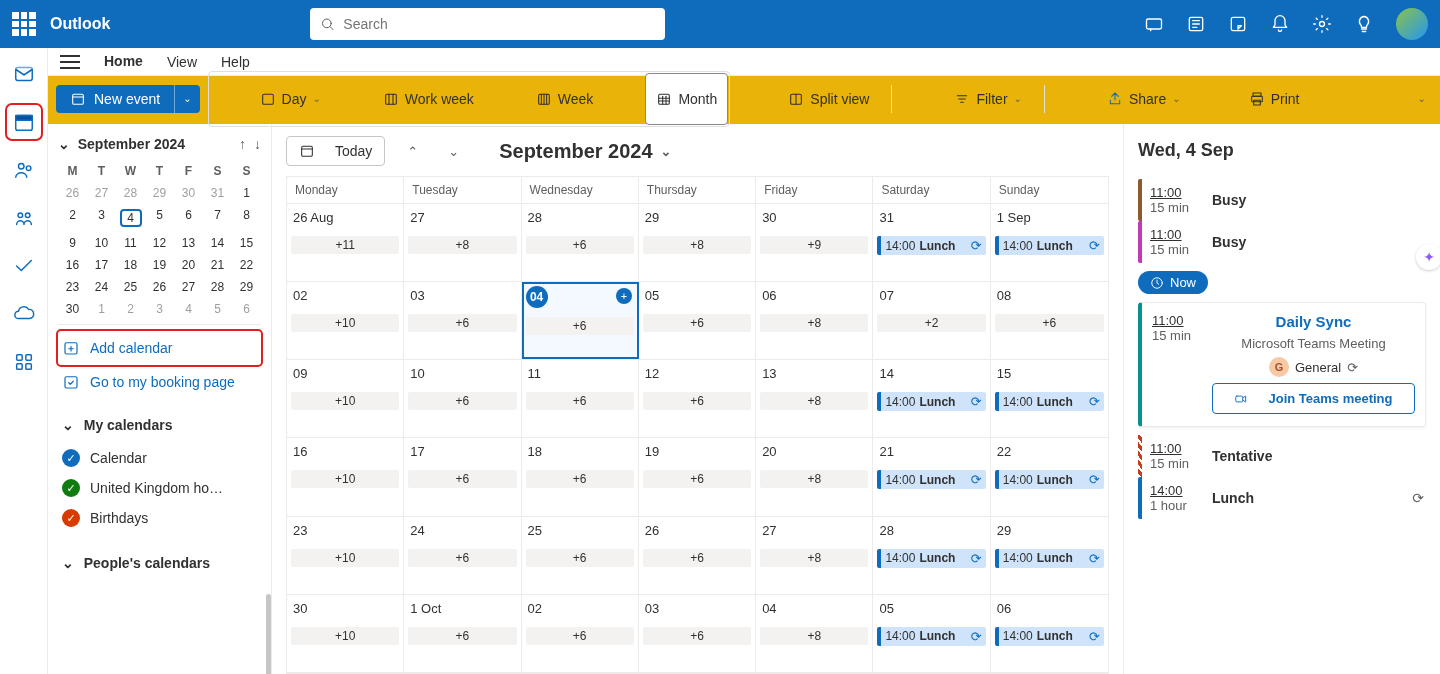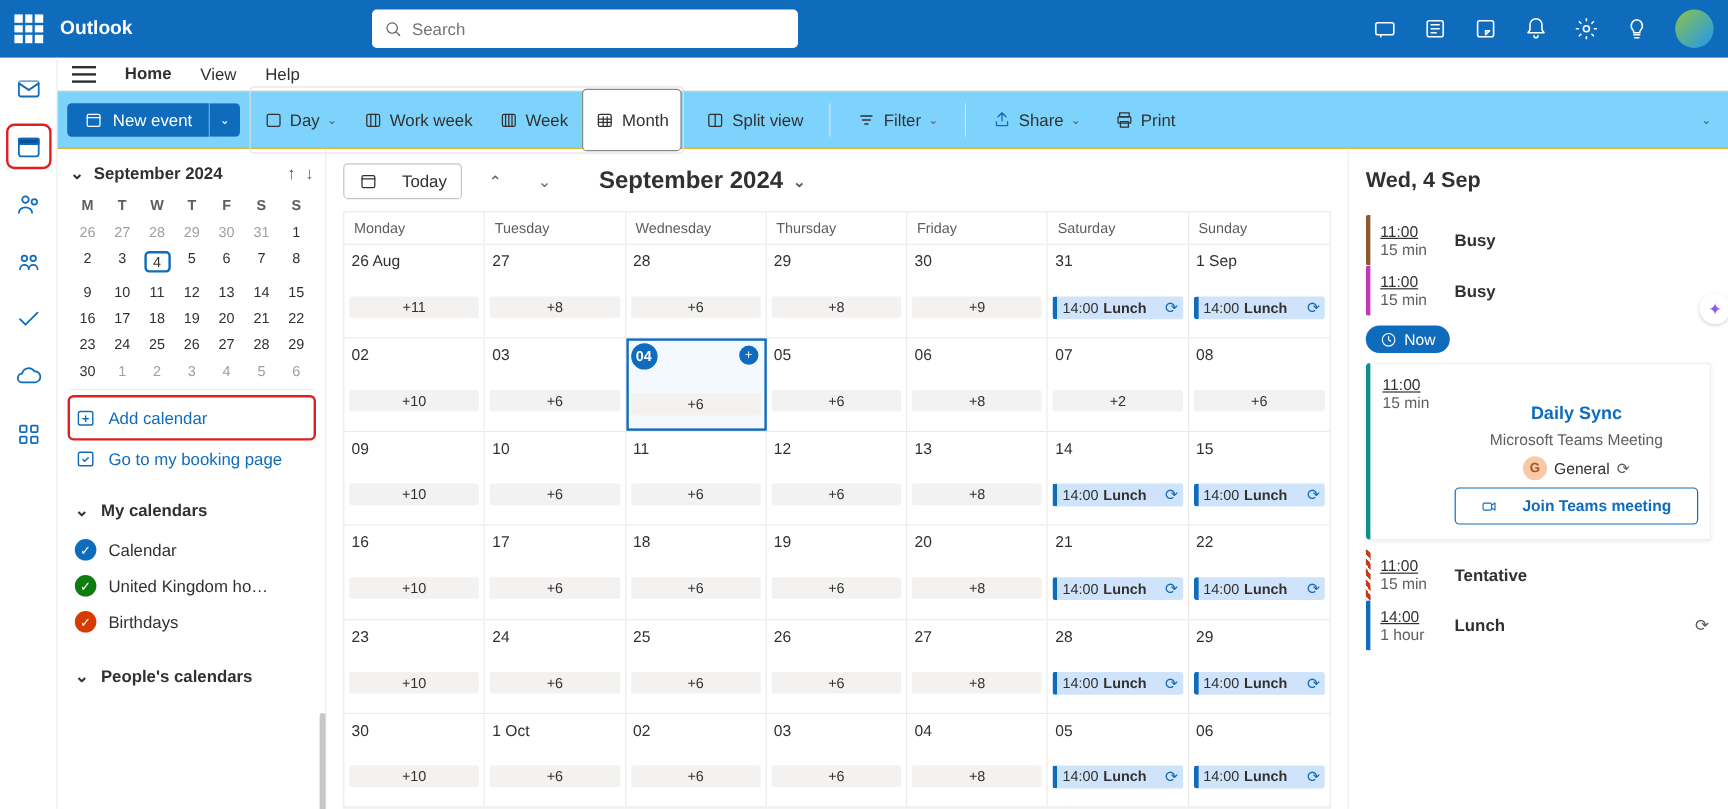--- a/index.html
+++ b/index.html
@@ -26,25 +26,25 @@
 
 
 .main { flex:1; display:flex; flex-direction:column; min-width:0; }
 .tabs { height:28px; display:flex; align-items:center; padding:0 12px; gap:24px; border-bottom:1px solid #edebe9; }
 .hamburger { width:20px; height:14px; display:flex; flex-direction:column; justify-content:space-between; cursor:pointer; }
 .hamburger span { height:2px; background:#323130; }
 .tab { font-size:14px; cursor:pointer; padding:10px 0; }
 .tab.active { font-weight:600; border-bottom:2px solid #0f6cbd; color:#323130; }
 
 
-.toolbar { height:48px; display:flex; align-items:center; padding:0 8px; gap:8px; border-bottom:1px solid #eab308; background:#7dd3fc; }
+.toolbar { height:48px; display:flex; align-items:center; padding:0 8px; gap:8px; border-bottom:3px solid #eab308; background:#eab308; }
 .new-event { display:flex; }
 .btn-primary { display:flex; align-items:center; gap:8px; background:#0f6cbd; color:#fff; padding:6px 14px; border-radius:4px 0 0 4px; cursor:pointer; font-size:14px; }
 .btn-primary-split { background:#0f6cbd; color:#fff; padding:6px 8px; border-left:1px solid rgba(255,255,255,.4); border-radius:0 4px 4px 0; cursor:pointer; display:flex; align-items:center; }
-.tool-btn { display:flex; align-items:center; gap:6px; padding:17px 10px; border-radius:4px; cursor:pointer; color:#323130; }
+.tool-btn { display:flex; align-items:center; gap:6px; padding:17px 10px; border-radius:4px; cursor:pointer; color:#323130;margin-left:40px; }
 .tool-btn svg { width:16px; height:16px; }
 .tool-btn.selected { border:1px solid #8a8886; background:#fff; }
 .tool-group { display:flex; gap:2px; border:1px solid #e1dfdd; border-radius:4px; padding:1px; }
 .caret { font-size:10px; color:#605e5c; }
 .toolbar-sep { width:1px; height:28px; background:#e1dfdd; margin:0 4px; }
 
 
 .content { flex:1; display:flex; min-height:0; position:relative; }
 .sidebar { width:224px; border-right:1px solid #edebe9; padding:8px 10px; overflow-y:auto; position:relative; }
 .sidebar-scroll-thumb { position:absolute; right:0; top:470px; width:5px; height:120px; background:#c8c6c4; border-radius:3px; }
@@ -72,41 +72,41 @@
 .today-btn { border:1px solid #c8c6c4; border-radius:4px; padding:6px 12px; display:flex; gap:20px; align-items:center; cursor:pointer; }
 .nav-arrow { padding:6px 8px; cursor:pointer; color:#605e5c; font-size:13px; }
 .cal-title { font-size:20px; font-weight:600; margin-left:18px; display:flex; align-items:center; gap:8px; cursor:pointer; }
 
 .grid { flex:1; display:flex; flex-direction:column; border:1px solid #edebe9; min-height:0; }
 .grid-head { display:grid; grid-template-columns:repeat(7,1fr); border-bottom:1px solid #edebe9; }
 .grid-head > div { padding:6px 8px; font-size:12px; color:#605e5c; border-right:1px solid #edebe9; }
 .grid-head > div:last-child { border-right:none; }
 .grid-body { flex:1; display:grid; grid-template-rows:repeat(6,1fr); min-height:0; }
 .grid-row { display:grid; grid-template-columns:repeat(7,1fr); border-bottom:1px solid #edebe9; min-height:0; }
-.grid-cell { border-right:1px solid #edebe9; padding:4px; display:flex; flex-direction:column; gap:20px; position:relative; overflow:hidden; }
+.grid-cell { border-right:1px solid #edebe9; padding:4px; display:flex; flex-direction:column; gap:9px; position:relative; overflow:hidden; }
 .grid-cell:last-child { border-right:none; }
 .date-label { font-size:13px; padding:2px 2px; font-weight:400; color:#323130; }
 .date-today { background:#0f6cbd; color:#fff; border-radius:50%; width:22px; height:22px; display:inline-flex; align-items:center; justify-content:center; font-weight:600; font-size:12px; }
 .more-chip { background:#f3f2f1; text-align:center; font-size:12px; padding:2px; border-radius:2px; cursor:pointer; }
 .lunch-chip { background:#cfe4fa; font-size:12px; padding:2px 4px; border-radius:2px; border-left:4px solid #0f6cbd; display:flex; align-items:center; gap:4px; cursor:pointer; }
 .lunch-chip .r { margin-left:auto; color:#0f6cbd; font-size:13px; }
 .cell-today { outline:2px solid #0f6cbd; outline-offset:-2px; background:#f3f9fe; }
 .add-bubble { position:absolute; right:6px; top:6px; width:16px; height:16px; border-radius:50%; background:#0f6cbd; color:#fff; font-size:11px; display:flex; align-items:center; justify-content:center; }
 
 
 .agenda { width:316px; padding:12px 14px; overflow-y:auto; display:flex; flex-direction:column; gap:8px; position:relative; }
 .agenda h3 { font-size:18px; font-weight:700; padding:4px 0 10px; }
 .ag-item { display:flex; gap:12px; border-left:4px solid; padding:6px 2px 6px 8px; border-radius:2px; }
 .ag-time { width:50px; color:#605e5c; font-size:13px; }
 .ag-time .t { color:#323130;text-decoration:underline; }
 .ag-title { font-weight:600; }
 .now-pill { background:#0f6cbd; color:#fff; border-radius:14px; padding:4px 12px; display:inline-flex; align-items:center; gap:6px; font-size:13px; width:max-content; }
 .teams-card { border:1px solid #edebe9; box-shadow:0 1px 3px rgba(0,0,0,.07); border-radius:4px; display:flex; border-left:4px solid #0a8f8f; padding:10px 10px 12px; gap:10px; }
 .teams-card .right { flex:1; display:flex; flex-direction:column; align-items:center; gap:6px; }
-.sync-title { color:#0f6cbd; font-weight:600; font-size:15px;margin-top:23px; }
+.sync-title { color:#0f6cbd; font-weight:600; font-size:15px; }
 .general { display:flex; align-items:center; gap:6px; font-size:13px; }
 .g-avatar { width:20px; height:20px; border-radius:50%; background:#f7c9a5; color:#a0522d; font-size:11px; font-weight:600; display:flex; align-items:center; justify-content:center; }
 .join-btn { border:1px solid #0f6cbd; color:#0f6cbd; border-radius:4px; padding:7px 14px; width:100%; text-align:center; font-weight:600; display:flex; align-items:center; justify-content:center; gap:20px; cursor:pointer; font-size:13px; }
 .hatch { border-left:4px solid; border-image:repeating-linear-gradient(45deg,#c43e1c 0 3px,#fff 3px 5px) 4; }
 .sparkle { position:absolute; right:-2px; top:120px; width:26px; height:26px; border-radius:50%; background:#fff; box-shadow:0 1px 3px rgba(0,0,0,.2); display:flex; align-items:center; justify-content:center; color:#8b5cf6; font-size:14px; }
 
 .sect-divider { height:1px; background:#edebe9; margin:4px 0 6px; }
 
 svg { fill:none; stroke:currentColor; stroke-width:1.6; stroke-linecap:round; stroke-linejoin:round; }
 </style>

